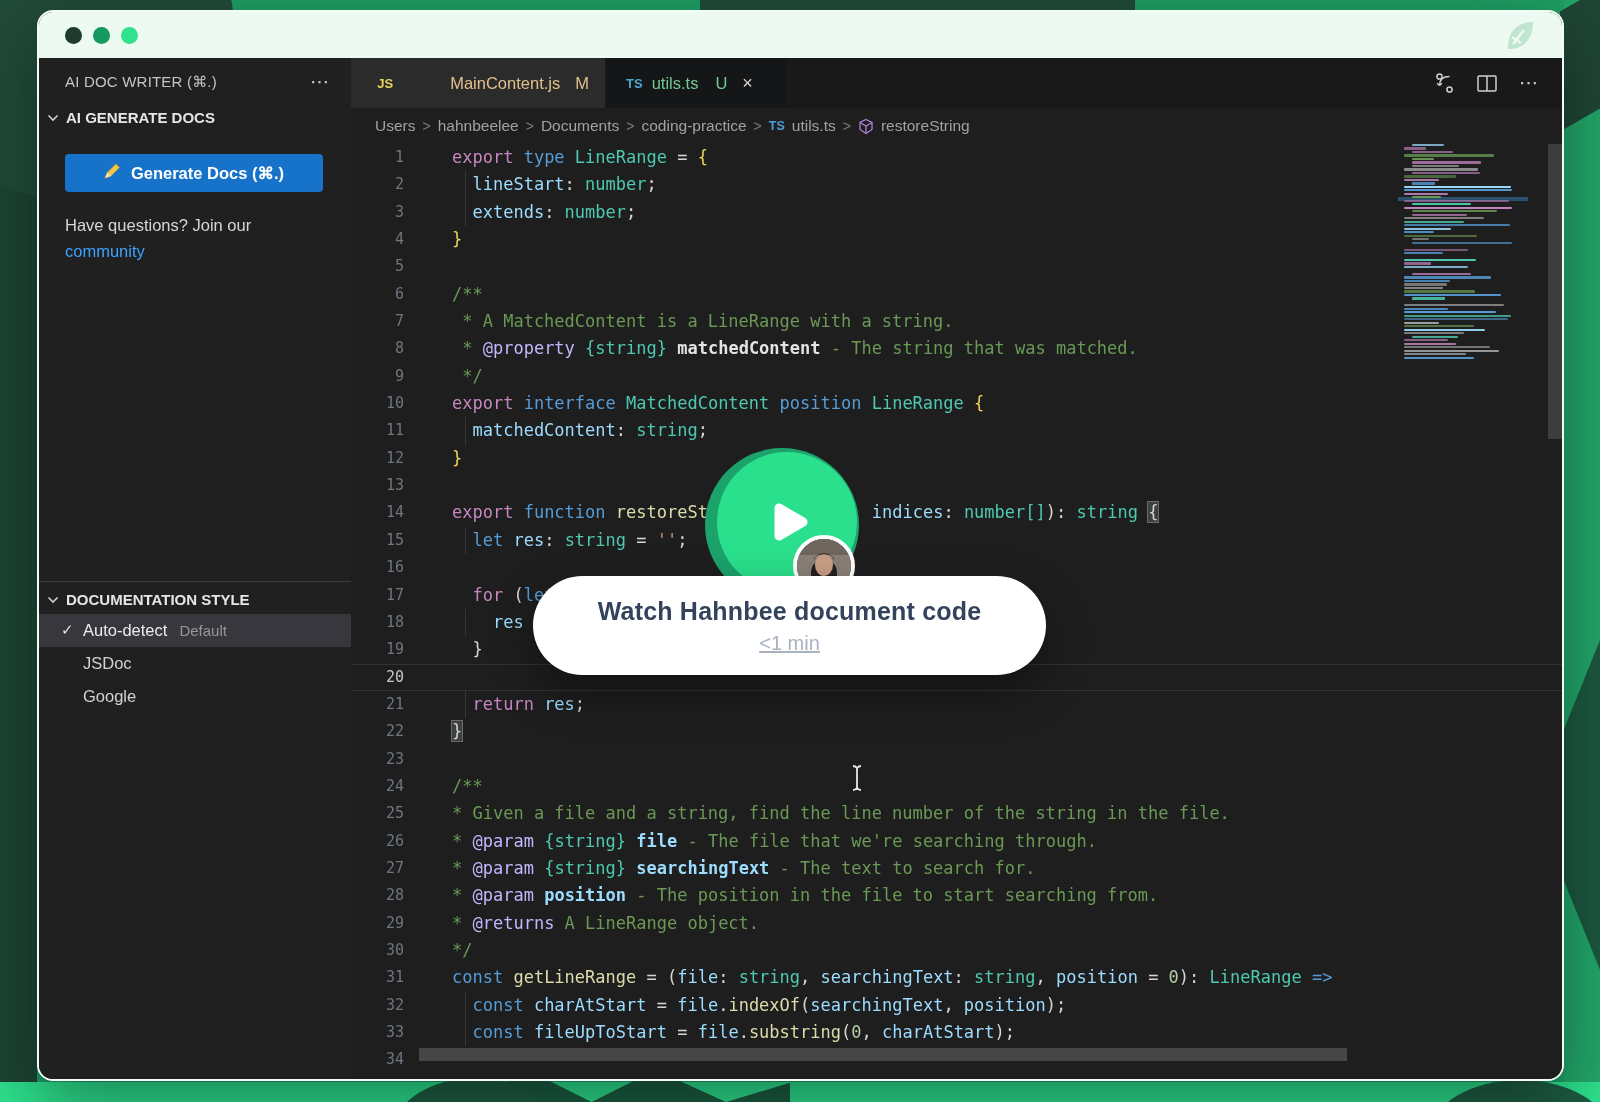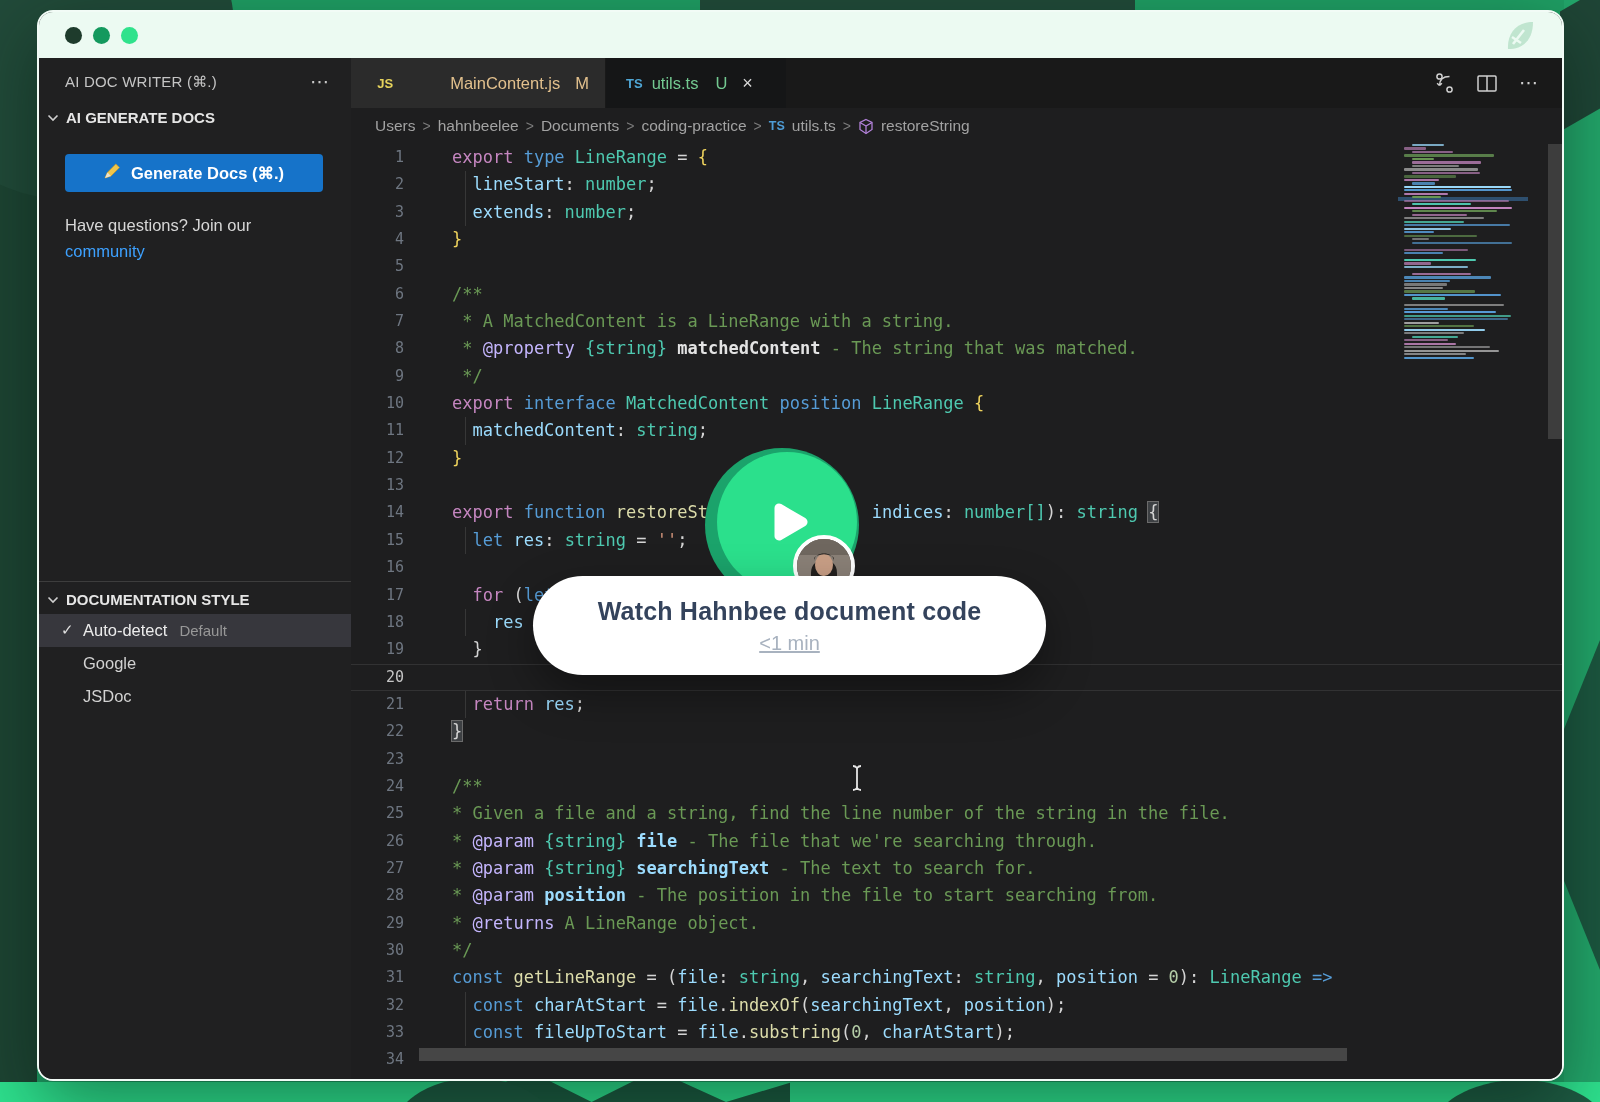--- a/index.html
+++ b/index.html
@@ -189,24 +189,24 @@
         <span>DOCUMENTATION STYLE</span>
       </div>
 
       <div class="sb-list">
         <div class="sb-row active">
           <span class="sb-check">✓</span>
           <span class="lbl">Auto-detect</span>
           <span class="sb-default">Default</span>
         </div>
         <div class="sb-row plain">
+          <span class="lbl">JSDoc</span>
+        </div>
+        <div class="sb-row plain">
           <span class="lbl">Google</span>
-        </div>
-        <div class="sb-row plain">
-          <span class="lbl">JSDoc</span>
         </div>
       </div>
     </aside>
 
     <div class="editor-col">
       <div class="tabbar">
         <div class="tab tab-1">
           <span class="fticon js-ico">JS</span>
           <span class="t1-name">MainContent.js</span>
           <span class="t1-m">M</span>

